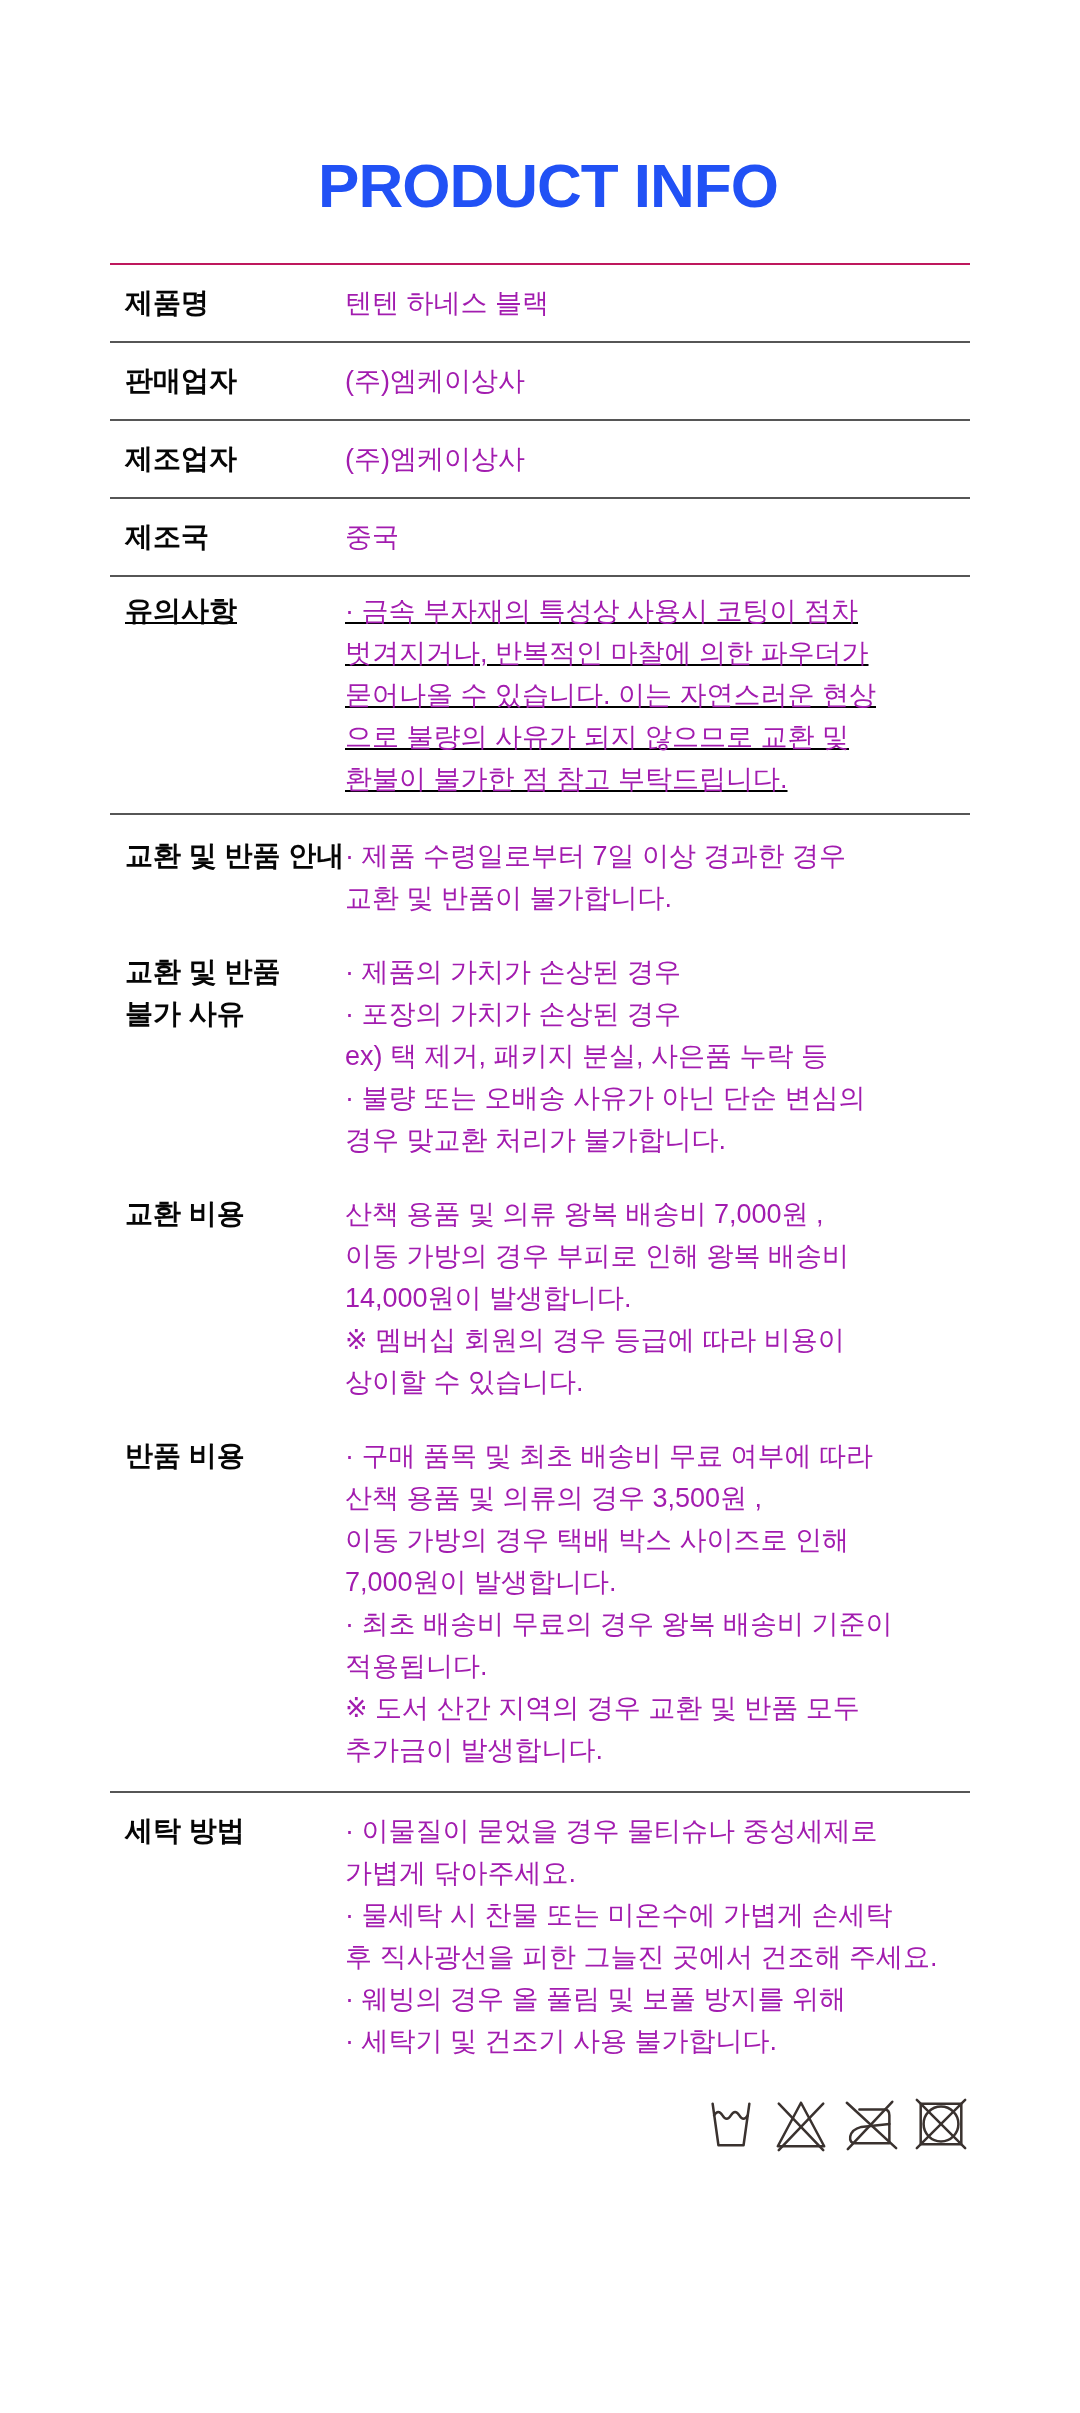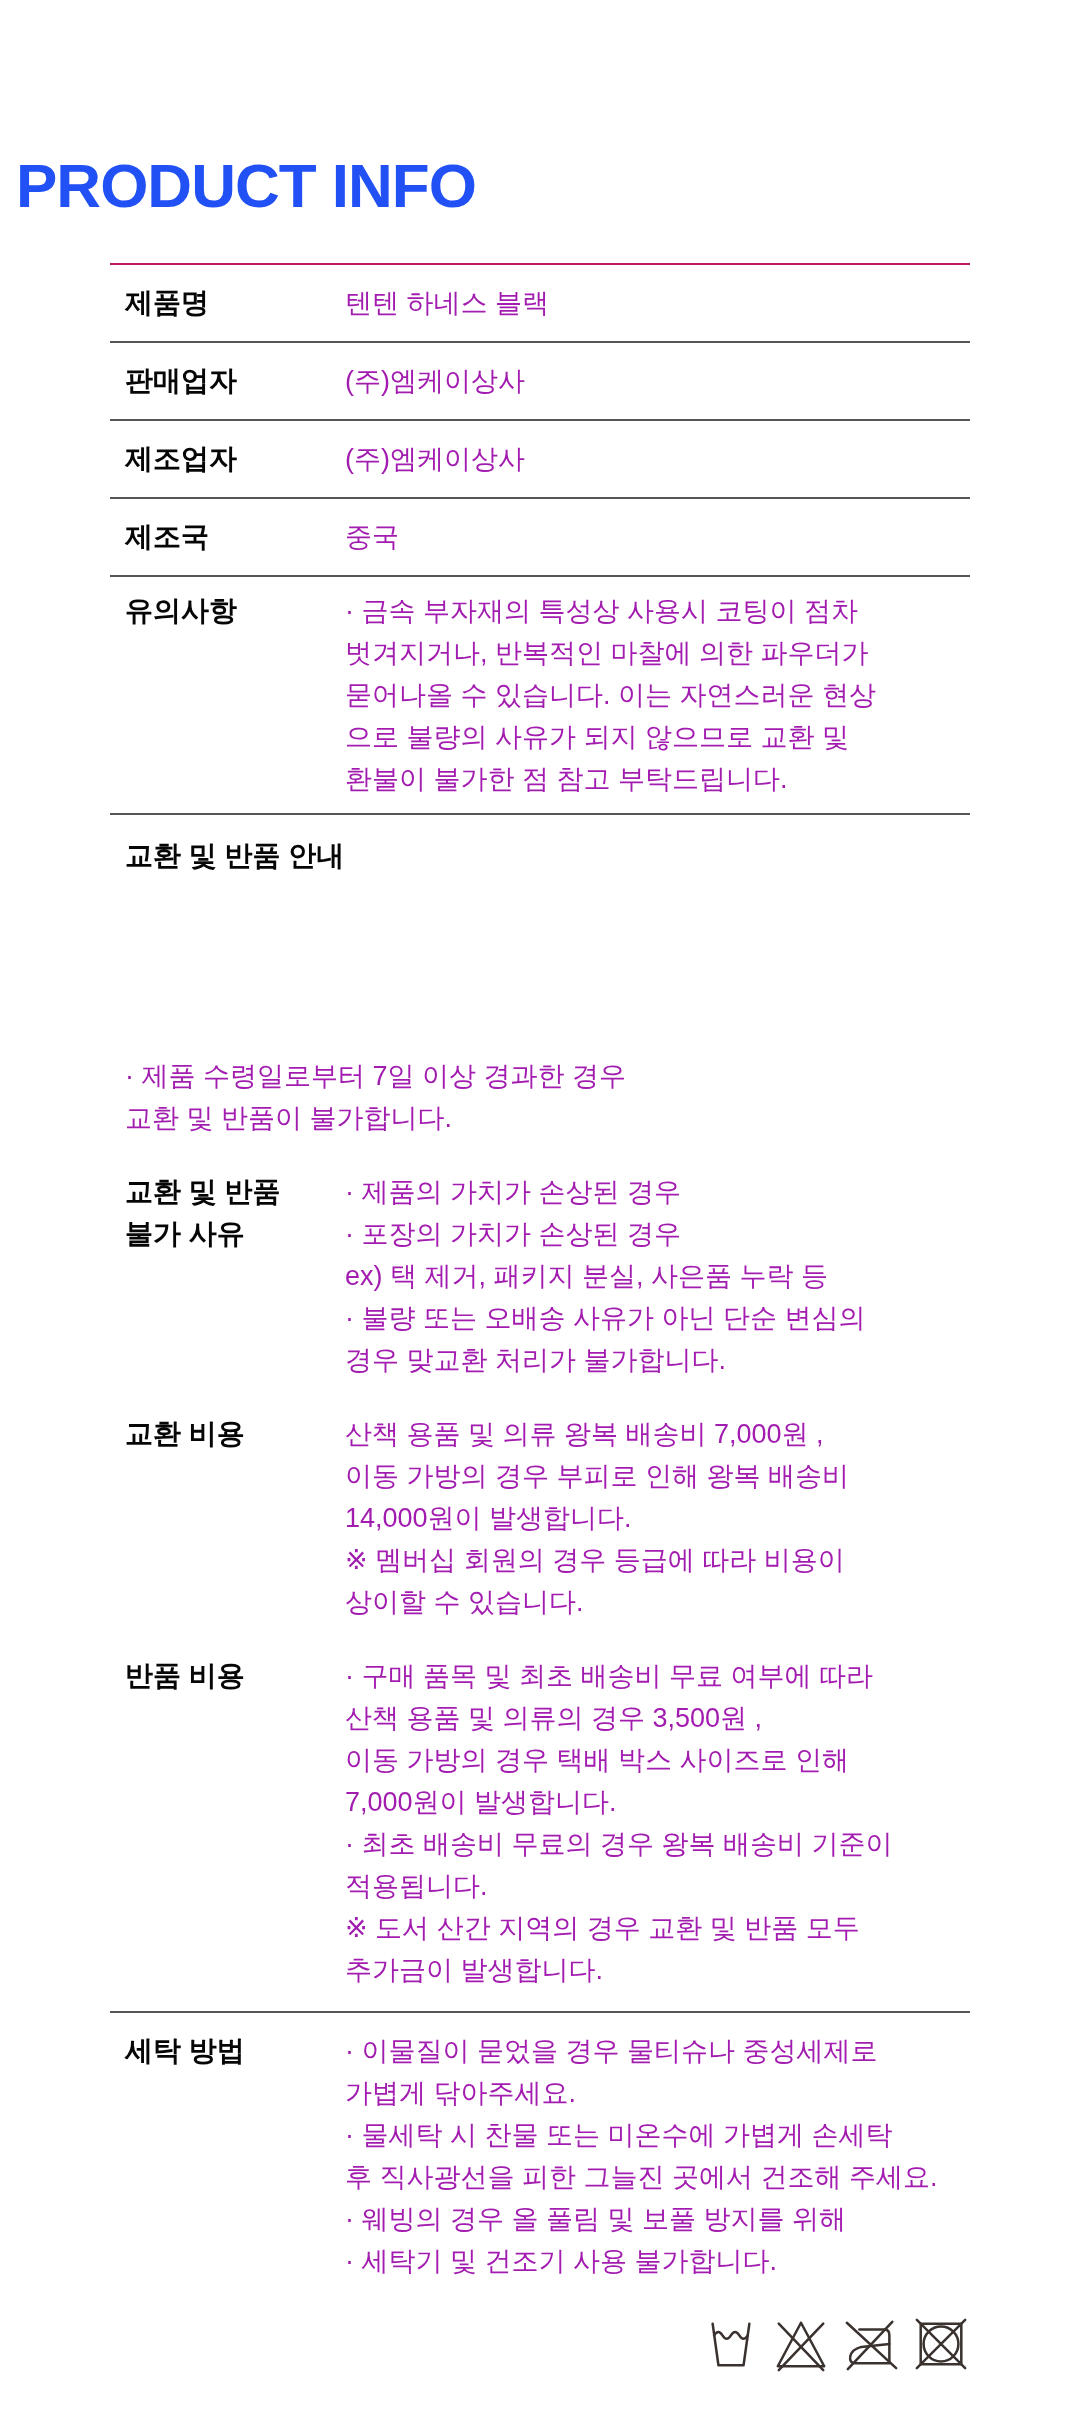--- a/index.html
+++ b/index.html
@@ -5,56 +5,56 @@
   html,body{margin:0;padding:0;}
   body{
     width:1080px;height:2413px;background:#ffffff;overflow:hidden;
     font-family:"Liberation Sans","DejaVu Sans",sans-serif;
     -webkit-font-smoothing:antialiased;
   }
   .page{width:1080px;height:2413px;position:relative;}
 
   
   .title{
-    margin:150px 0 0 0;text-align:left;
+    margin:150px 0 0 0;text-align:center;
     font-size:62px;font-weight:800;letter-spacing:-1px;
     color:#2151f5;
     padding-left:16px;
   }
 
   
   .info-table{
     margin:42px 110px 0 110px;width:860px;
     border-top:2px solid #be185d;
     box-sizing:border-box;
   }
   .row{
     display:flex;align-items:flex-start;
     padding:17px 0 17px 15px;
   }
   .row.sep{border-bottom:2px solid #565656;}
-  .row.tight{padding-top:13px;padding-bottom:13px;}
+  .row.tight{padding-top:13px;padding-bottom:13px;text-decoration:underline;}
   .label-col{
     width:220px;flex:0 0 220px;
     font-size:28px;font-weight:700;color:#060606;
     line-height:42px;
   }
   .lbl-line{white-space:nowrap;}
   .lbl-line:empty{display:none;}
   .content-col{
     flex:1 1 auto;
     font-size:27px;font-weight:400;color:#a21caf;
     line-height:42px;
   }
   .content-line{white-space:nowrap;}
 
   
   .block{padding:20px 0 20px 15px;border-bottom:2px solid #565656;}
   .sub-row{display:flex;align-items:flex-start;margin-top:32px;}
-  .sub-row:first-child{margin-top:0;flex-direction:column;}
+  .sub-row:first-child{margin-top:0;}
 
   
   .care-row{
     margin:16px 110px 0 110px;width:860px;
     display:flex;justify-content:flex-end;align-items:center;gap:12px;
   }
   .care-icon{width:58px;height:58px;display:block;}
   .care-icon path,.care-icon line,.care-icon circle,.care-icon rect,.care-icon polygon{
     fill:none;stroke:#3a322f;stroke-width:2.6;stroke-linecap:round;stroke-linejoin:round;
   }

